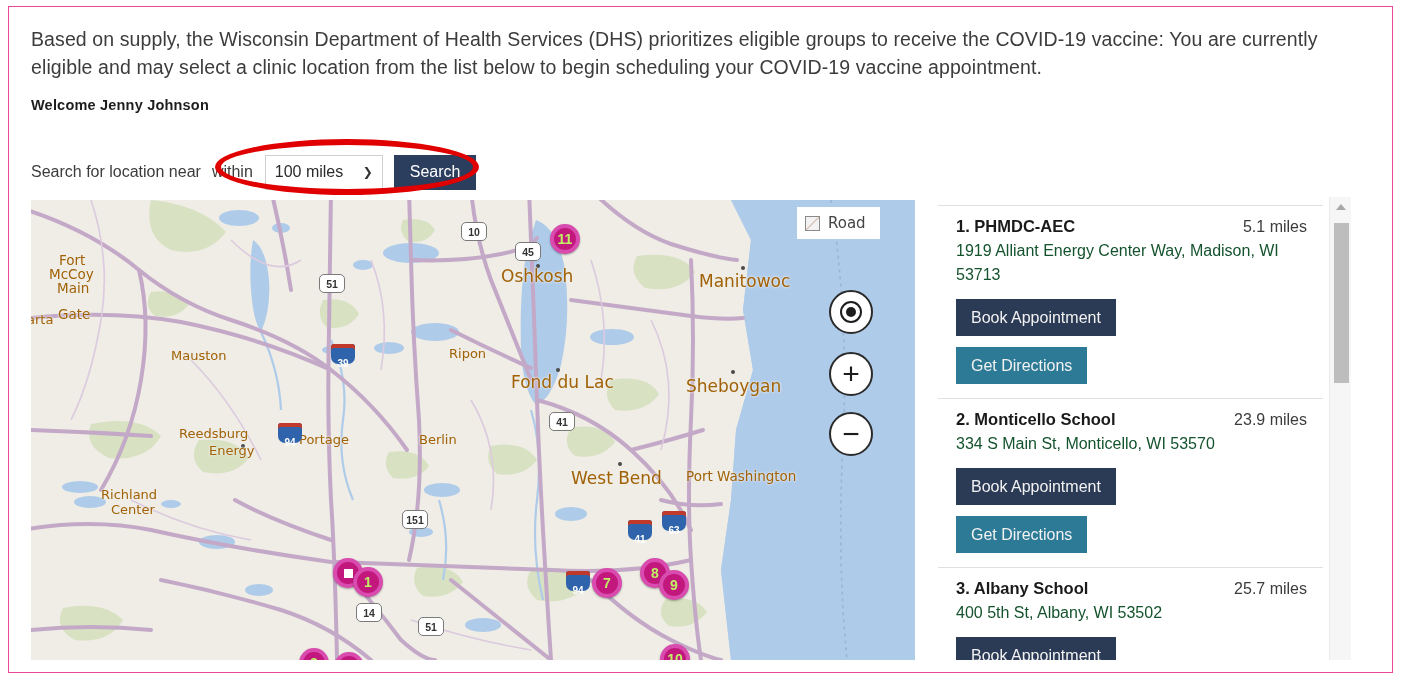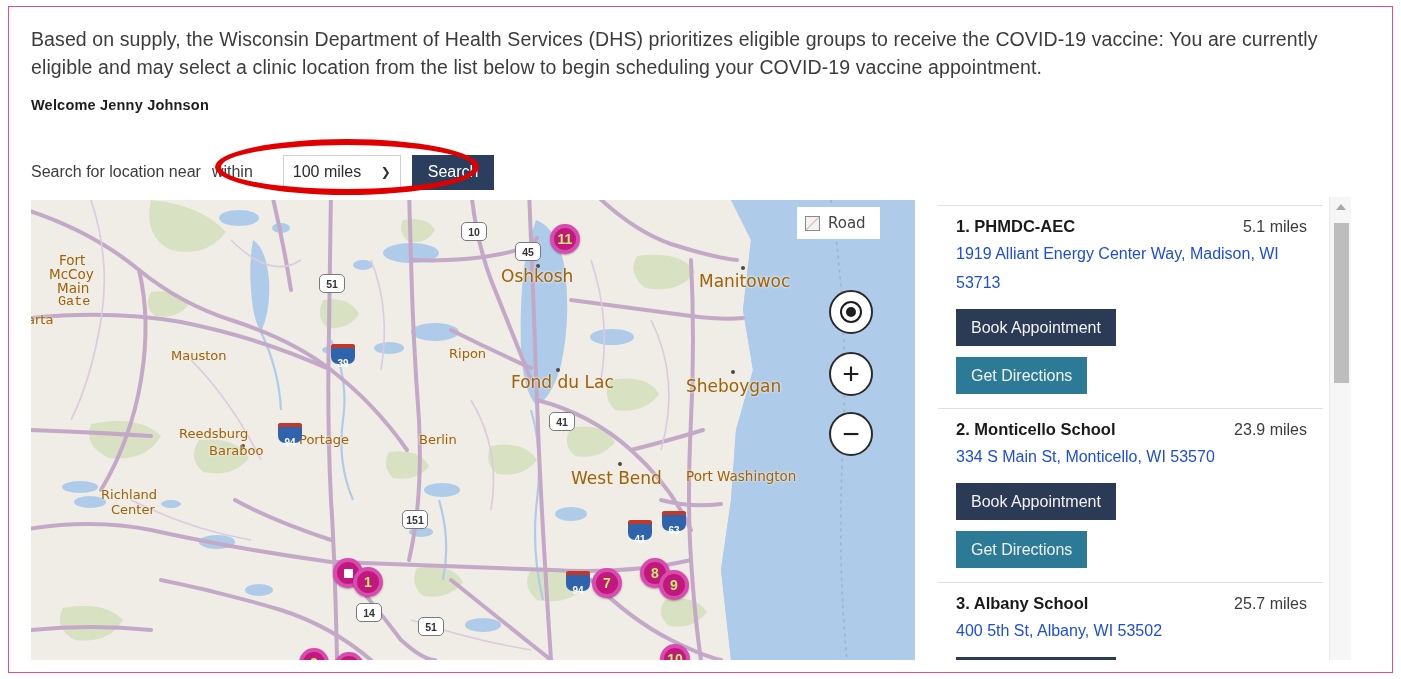--- a/index.html
+++ b/index.html
@@ -70,21 +70,21 @@
     outline: none;
   }
   #within-label {
     font-size: 16px;
     color: #3c3c3c;
     margin-left: 11px;
     white-space: nowrap;
   }
   #radius-select {
     position: relative;
-    margin-left: 30px;
+    margin-left: 12px;
     width: 118px; height: 35px;
     border: 1px solid #cfcfcf;
     background: #fff;
     display: flex;
     align-items: center;
     padding: 0 9px;
     font-size: 16px;
     color: #2b2b2b;
   }
   #radius-select .chev {
@@ -266,22 +266,22 @@
     color: #1a1a1a;
   }
   .result-dist {
     font-size: 16px;
     color: #3c3c3c;
     white-space: nowrap;
   }
   .result-addr {
     margin-top: 3px;
     font-size: 16px;
-    line-height: 29px;
-    color: #1d4ed8;
+    line-height: 24px;
+    color: #14532d;
     padding-right: 30px;
   }
   .btn-book, .btn-dir {
     display: inline-flex;
     align-items: center;
     height: 37px;
     padding: 0 15px;
     color: #f2f2f2;
     font-size: 16px;
     margin-top: 12px;
@@ -443,25 +443,25 @@
       <div class="city-dot" style="left:525px;top:168px"></div>
       <div class="city-dot" style="left:710px;top:66px"></div>
       <div class="city-dot" style="left:700px;top:170px"></div>
       <div class="city-dot" style="left:587px;top:262px"></div>
       <div class="city-dot" style="left:210px;top:244px"></div>
 
       <div id="map-overlays">
           <div class="map-label city-sm" style="left: 28px; top: 52px;">Fort</div>
           <div class="map-label city-sm" style="left: 18px; top: 66px;">McCoy</div>
           <div class="map-label city-sm" style="left: 26px; top: 80px;">Main</div>
-          <div class="map-label city-sm" style="left: 27px; top: 94px; font-family: Liberation Mono, monospace;">Gate</div>
+          <div class="map-label city-sm" style="left: 27px; top: 106px;">Gate</div>
           <div class="map-label city-md" style="left: -4px; top: 112px;">arta</div>
           <div class="map-label city-md" style="left: 140px; top: 148px;">Mauston</div>
           <div class="map-label city-md" style="left: 148px; top: 226px;">Reedsburg</div>
-          <div class="map-label city-md" style="left: 178px; top: 243px;">Baraboo</div>
+          <div class="map-label city-md" style="left: 178px; top: 243px;">Energy</div>
           <div class="map-label city-md" style="left: 268px; top: 232px;">Portage</div>
           <div class="map-label city-md" style="left: 70px; top: 287px;">Richland</div>
           <div class="map-label city-md" style="left: 80px; top: 302px;">Center</div>
           <div class="map-label city-md" style="left: 388px; top: 232px; text-align: center;">Berlin</div>
           <div class="map-label city-lg" style="left: 470px; top: 66px;">Oshkosh</div>
           <div class="map-label city-md" style="left: 418px; top: 146px;">Ripon</div>
           <div class="map-label city-lg" style="left: 480px; top: 172px;">Fond du Lac</div>
           <div class="map-label city-lg" style="left: 668px; top: 71px;">Manitowoc</div>
           <div class="map-label city-lg" style="left: 655px; top: 176px;">Sheboygan</div>
           <div class="map-label city-lg" style="left: 540px; top: 268px;">West Bend</div>

